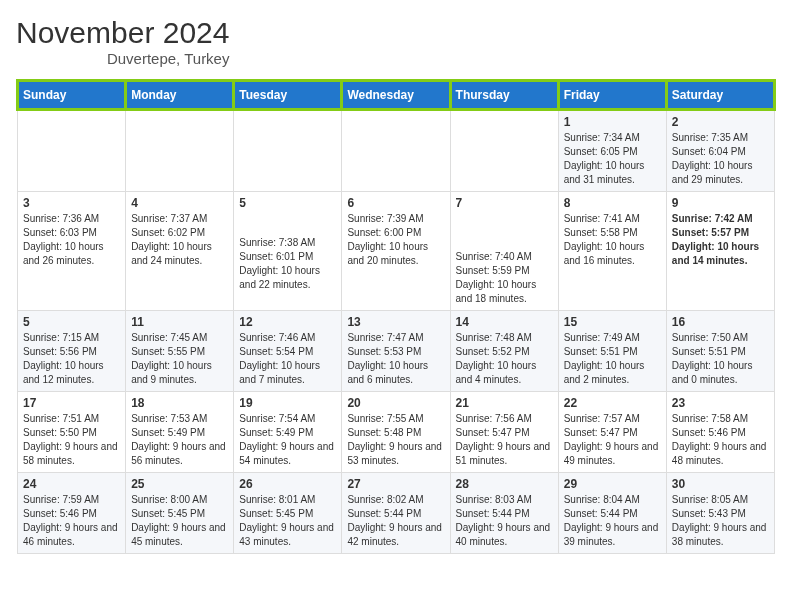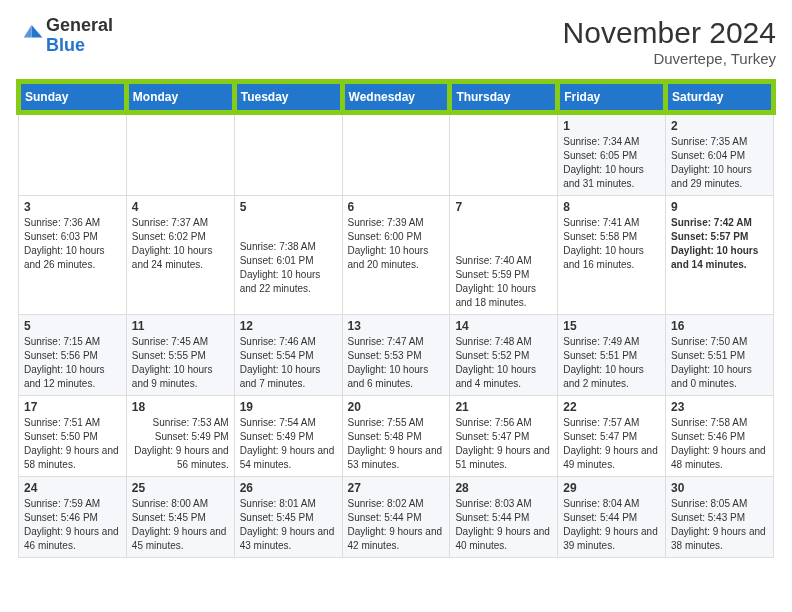--- a/index.html
+++ b/index.html
@@ -56,21 +56,21 @@
       width: 100%;
       border-collapse: collapse;
       table-layout: fixed;
     }
     thead th {
       background-color: #2277cc;
       color: #fff;
       font-size: 12px;
       padding: 6px 4px;
       text-align: left;
-      border: 5px solid #84cc16;
+      border: 3px solid #84cc16;
     }
     tbody tr {
       border: 1px solid #ccc;
     }
     tbody td {
       vertical-align: top;
       padding: 4px 5px;
       font-size: 10.5px;
       color: #333;
       border: 1px solid #ddd;
@@ -92,30 +92,20 @@
       color: #333;
     }
     .empty-cell {
       background: #fff !important;
     }
   </style>
 </head>
 <body>
 
 <div class="header">
-  <div class="logo">
-    <svg class="logo-icon" viewBox="0 0 36 36">
-      <polygon points="20,4 34,20 20,20" fill="#2277cc"></polygon>
-      <polygon points="20,4 20,20 10,20" fill="#5599dd"></polygon>
-    </svg>
-    <div class="logo-text">
-      <span class="logo-general">General</span>
-      <span class="logo-blue">Blue</span>
-    </div>
-  </div>
   <div class="title-block">
     <div class="title-month">November 2024</div>
     <div class="title-location">Duvertepe, Turkey</div>
   </div>
 </div>
 
 <table>
   <thead>
     <tr>
     <th>Sunday</th>
@@ -237,21 +227,21 @@
       </tr>
       <tr>
         <td>
           <span class="day-number">17</span>
           <div class="day-info" style="white-space: pre-line;">Sunrise: 7:51 AM
 Sunset: 5:50 PM
 Daylight: 9 hours and 58 minutes.</div>
         </td>
         <td>
           <span class="day-number">18</span>
-          <div class="day-info" style="white-space: pre-line; text-align: right;">Sunrise: 7:53 AM
+          <div class="day-info" style="white-space: pre-line;">Sunrise: 7:53 AM
 Sunset: 5:49 PM
 Daylight: 9 hours and 56 minutes.</div>
         </td>
         <td>
           <span class="day-number">19</span>
           <div class="day-info" style="white-space: pre-line;">Sunrise: 7:54 AM
 Sunset: 5:49 PM
 Daylight: 9 hours and 54 minutes.</div>
         </td>
         <td>

